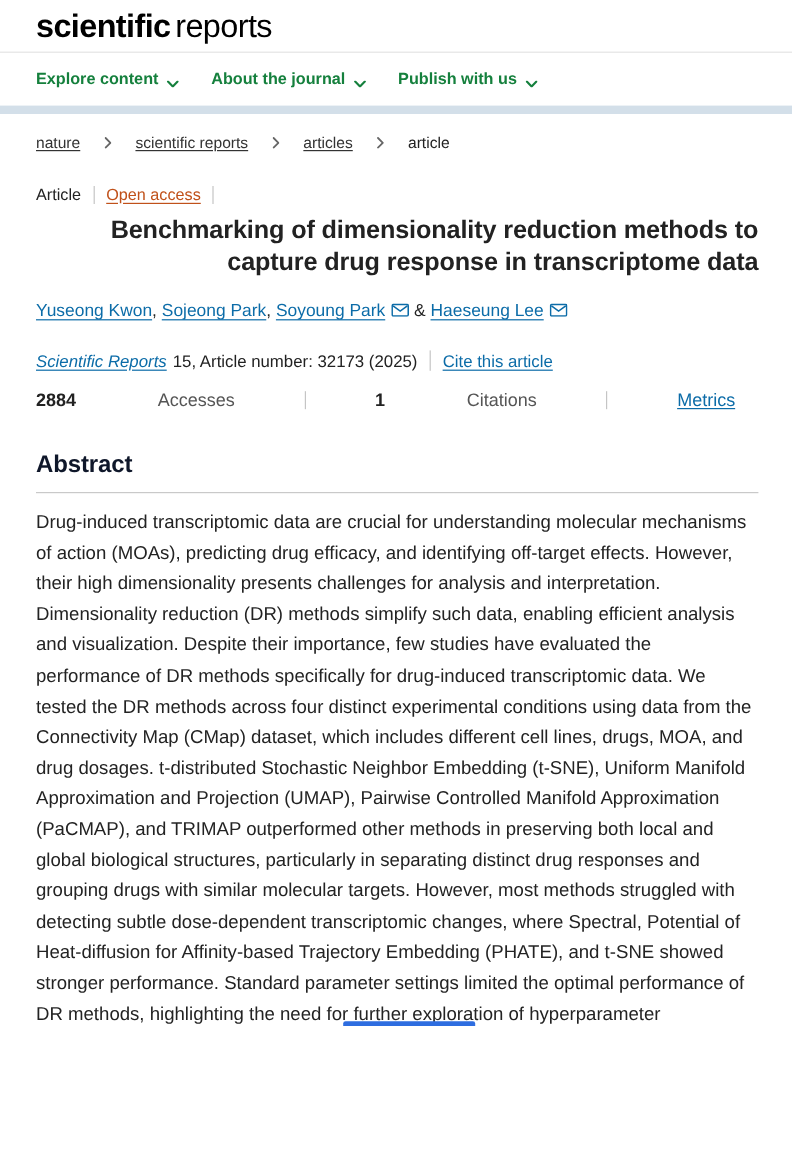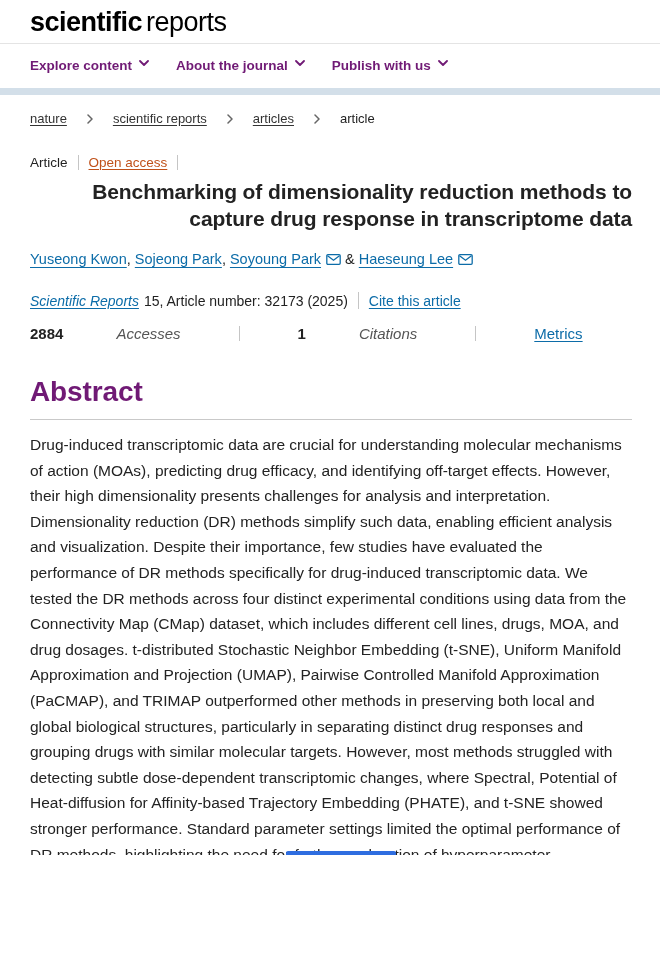--- a/index.html
+++ b/index.html
@@ -7,21 +7,21 @@
   body { font-family: "Liberation Sans", sans-serif; color: #222; }
   .page { width: 660px; height: 855px; position: relative; overflow: hidden; background: #fff; margin: 0; }
 
   
   .logo-row { padding: 7px 30px 5px 30px; border-bottom: 1px solid #e4e4e4; }
   .logo { font-size: 27px; letter-spacing: -0.5px; color: #000; text-decoration: none; display: inline-block; cursor: pointer; }
   .logo-b { font-weight: 700; }
   .logo-r { font-weight: 400; margin-left: 4px; }
 
   .main-nav { display: flex; gap: 27px; padding: 14px 30px 15px 30px; align-items: center; }
-  .nav-item { display: inline-flex; align-items: flex-start; gap: 7px; font-size: 13.5px; font-weight: 700; color: #701a75; text-decoration: none; cursor: pointer; }
+  .nav-item { display: inline-flex; align-items: flex-end; gap: 7px; font-size: 13.5px; font-weight: 700; color: #15803d; text-decoration: none; cursor: pointer; }
   .chev { display: inline-flex; margin-top: 2px; }
 
   .strip { height: 7px; background: #d3dfe9; }
 
   .content { padding: 16px 28px 0 30px; }
 
   
   .breadcrumb { display: flex; align-items: center; gap: 20px; font-size: 13px; color: #333; }
   .bc-link { color: #333; text-decoration: underline; text-underline-offset: 2px; cursor: pointer; }
   .bc-current { color: #222; }
@@ -44,25 +44,25 @@
 
   
   .journal-line { display: flex; align-items: center; margin-top: 21px; font-size: 14px; color: #222; }
   .journal-name { color: #0c6ca8; font-style: italic; text-decoration: underline; text-underline-offset: 2px; cursor: pointer; }
   .journal-vol { font-weight: 400; margin-left: 5px; }
   .cite-link { color: #0c6ca8; text-decoration: underline; text-underline-offset: 2px; cursor: pointer; }
 
   
   .metrics-row { display: flex; align-items: center; margin-top: 16px; font-size: 15px; gap: 48px; }
   .count { font-weight: 700; color: #222; }
-  .mlabel { color: #555; margin-left: 5px; font-style: italic; }
+  .mlabel { color: #555; margin-left: 20px; }
   .metrics-link { color: #0c6ca8; text-decoration: underline; text-underline-offset: 2px; cursor: pointer; }
 
   
-  .abstract h2 { font-size: 28px; font-weight: 700; margin: 34px 0 0 0; color: #701a75; letter-spacing: -0.1px; }
+  .abstract h2 { font-size: 20px; font-weight: 700; margin: 34px 0 0 0; color: #0f172a; letter-spacing: -0.1px; }
   .abstract hr { border: none; border-top: 1px solid #c9c9c9; margin: 11px 0 0 0; }
   .abstract p { font-size: 15.5px; line-height: 25.6px; margin: 12px 0 0 0; color: #232323; }
 
   
   .bottom-bar { position: absolute; bottom: 0; left: 286px; width: 110px; height: 4px; background: #2e6de0; border-radius: 2px 2px 0 0; cursor: pointer; }
 </style>
 </head>
 <body>
 
 <div class="page">

